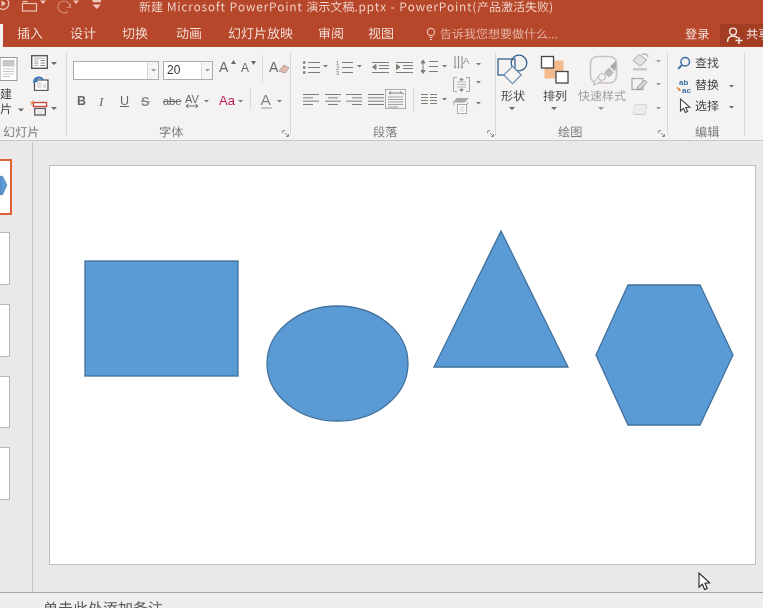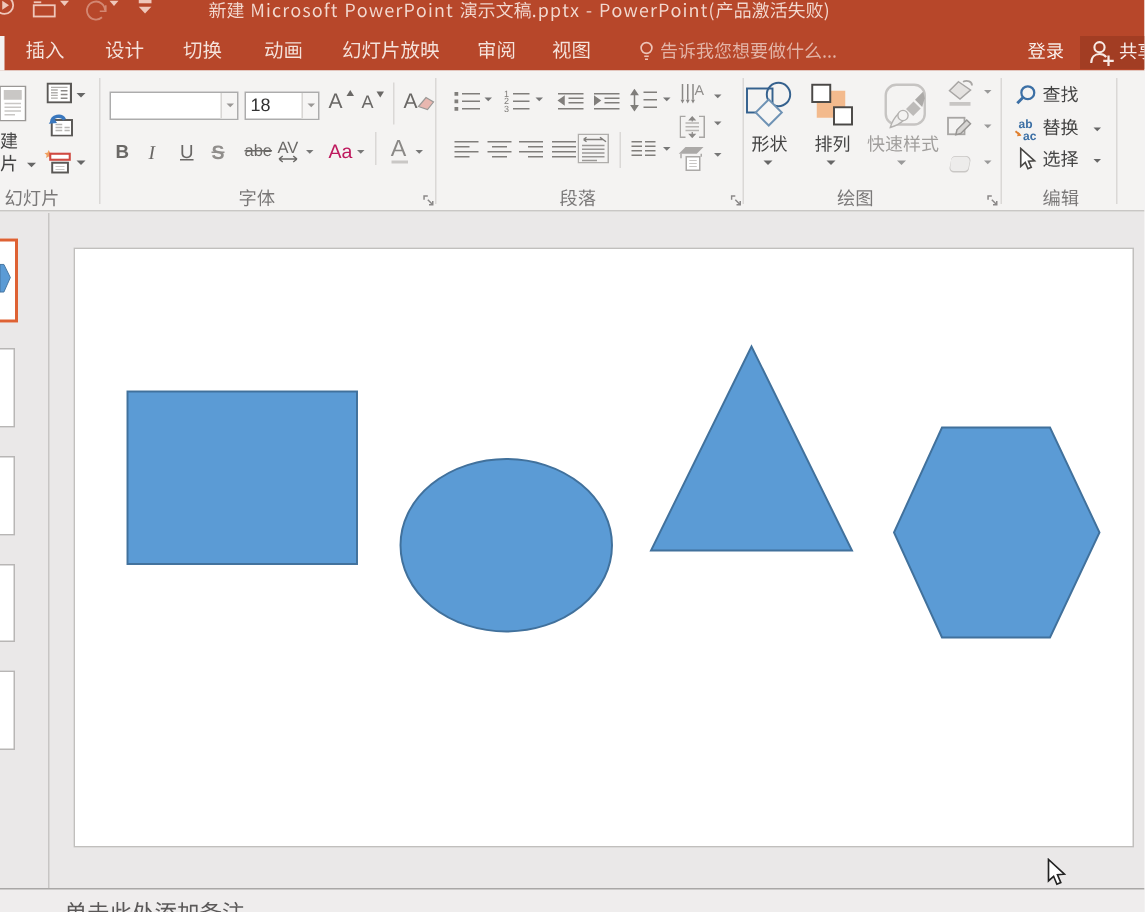--- a/index.html
+++ b/index.html
@@ -136,21 +136,21 @@
   </svg>
 <svg class="abs" style="left:50px;top:105px" width="8" height="7">
     <path d="M1 2l3 3 3-3z" fill="#666"></path>
   </svg>
 <div class="abs" style="left:72.5px;top:60.5px;width:86px;height:19px;background:#fff;border:1px solid #ACACAC"></div>
 <div class="abs" style="left:147px;top:61.5px;width:11px;height:17px;background:#F6F5F4;border-left:1px solid #D8D6D4"></div>
 <svg class="abs" style="left:149.5px;top:68px" width="7" height="5">
     <path d="M1 1l2.5 2.5L6 1z" fill="#9A9896"></path>
   </svg>
 <div class="abs" style="left:163px;top:60.5px;width:50px;height:19px;background:#fff;border:1px solid #ACACAC"></div>
-<div class="abs" style="left:167px;top:63px;font-size:12px;color:#333">18</div>
+<div class="abs" style="left:167px;top:63px;font-size:12px;color:#333">20</div>
 <div class="abs" style="left:201px;top:61.5px;width:11px;height:17px;background:#F6F5F4;border-left:1px solid #D8D6D4"></div>
 <svg class="abs" style="left:203.5px;top:68px" width="7" height="5">
     <path d="M1 1l2.5 2.5L6 1z" fill="#9A9896"></path>
   </svg>
 <div class="abs" style="left:219px;top:59px;font-size:14px;color:#6A6866">A</div>
 <svg class="abs" style="left:230px;top:59px" width="7" height="6">
     <path d="M3.5 1L6 5H1z" fill="#6A6866"></path>
   </svg>
 <div class="abs" style="left:241px;top:61px;font-size:12px;color:#6A6866">A</div>
 <svg class="abs" style="left:250px;top:60px" width="7" height="6">

